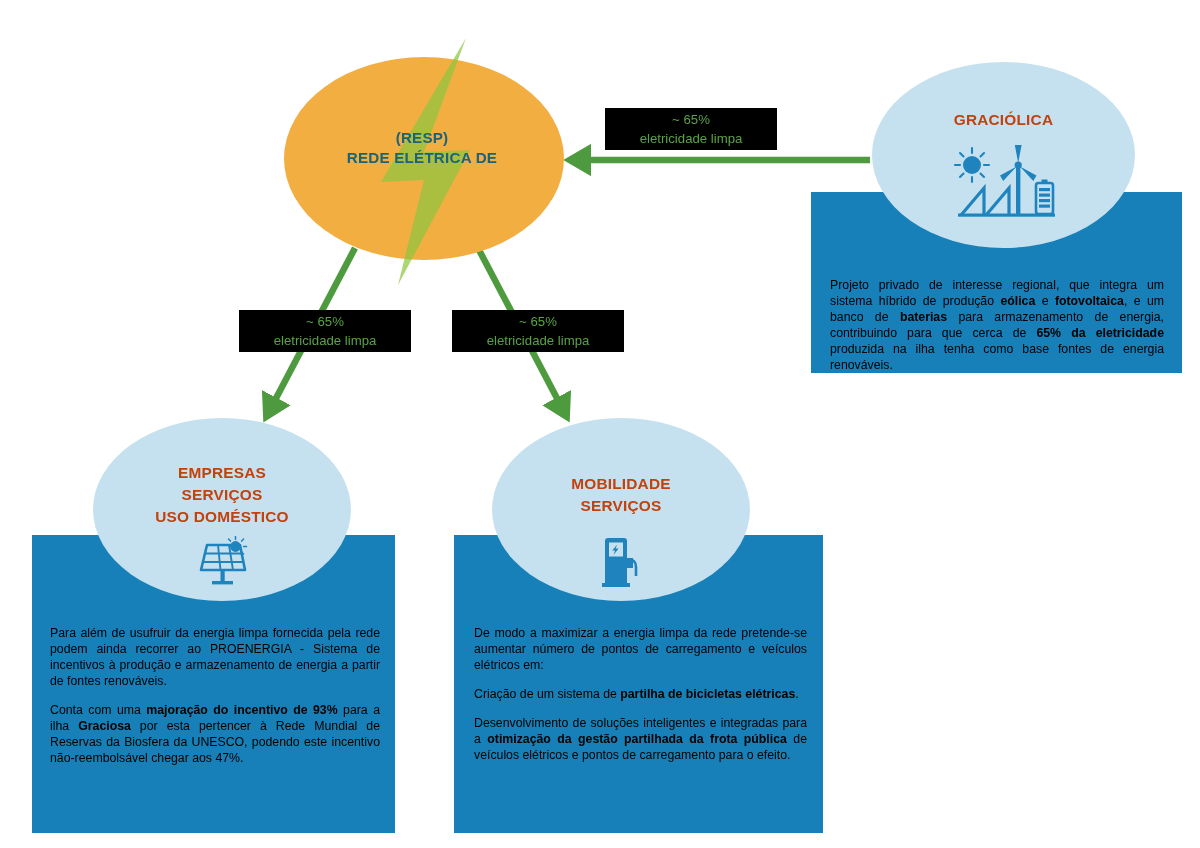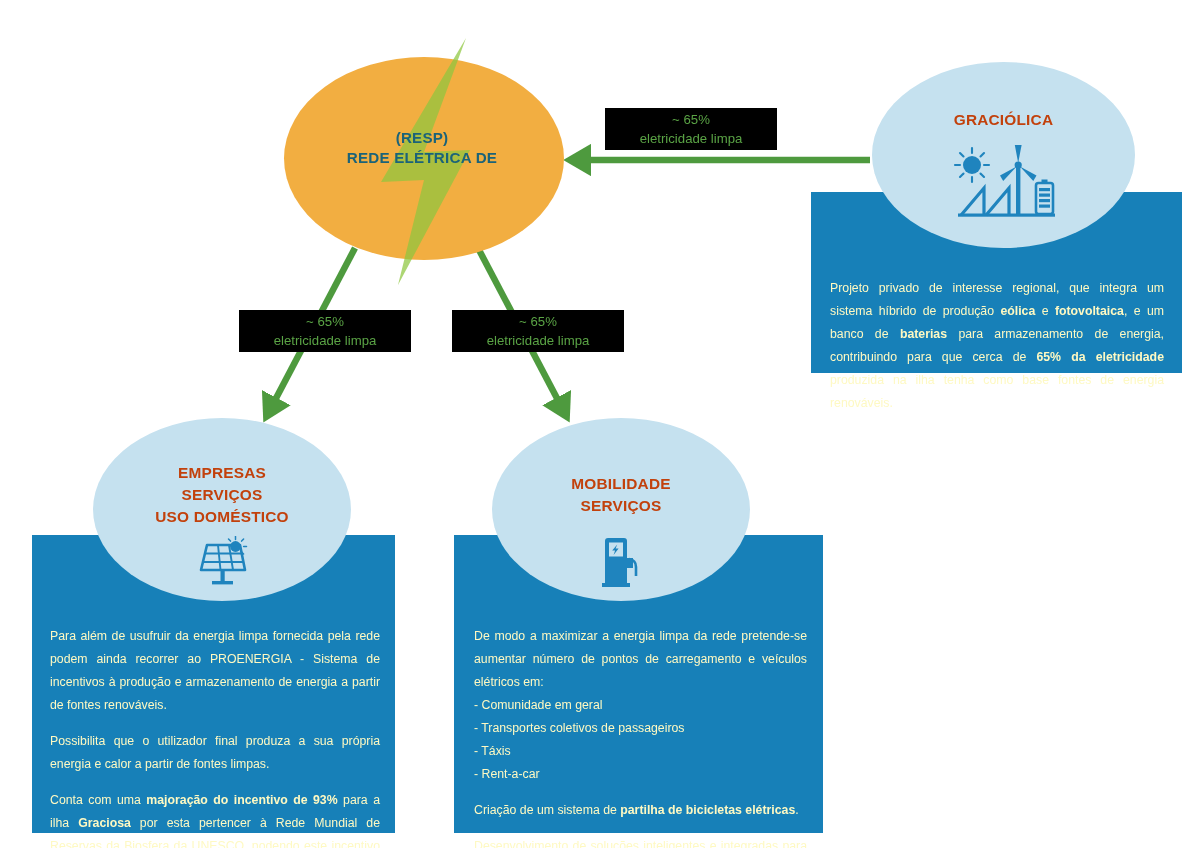--- a/index.html
+++ b/index.html
@@ -31,23 +31,23 @@
   }
 
   
   .info-box {
     background: #1780B8;
     color: #ffffff;
     box-sizing: border-box;
   }
   .info-text {
     font-size: 12.3px;
-    line-height: 23px;
+    line-height: 16px;
     text-align: justify;
-    color: #fef9c3;
+    color: #000000;
   }
   .info-text p { margin: 0 0 13px 0; }
   .info-text p:last-child { margin-bottom: 0; }
   .info-text .nj { text-align: left; }
   .info-text b { font-weight: bold; }
 
   
   .node-title {
     font-weight: bold;
     color: #16627F;
@@ -81,29 +81,27 @@
   }
 </style>
 </head>
 <body>
 
 <div id="canvas">
 
   <div class="abs info-box" style="left:32px; top:535px; width:363px; height:298px;">
     <div class="info-text" style="position:absolute; left:18px; top:90px; width:330px;">
         <p>Para além de usufruir da energia limpa fornecida pela rede podem ainda recorrer ao PROENERGIA - Sistema de incentivos à produção e armazenamento de energia a partir de fontes renováveis.</p>
-        <p>Possibilita que o utilizador final produza a sua própria energia e calor a partir de fontes limpas.</p>
         <p>Conta com uma <b>majoração do incentivo de 93%</b> para a ilha <b>Graciosa</b> por esta pertencer à Rede Mundial de Reservas da Biosfera da UNESCO, podendo este incentivo não-reembolsável chegar aos 47%.</p>
       </div>
   </div>
 
   <div class="abs info-box" style="left:434px; top:535px; width:369px; height:298px;margin-left:20px;">
     <div class="info-text" style="position:absolute; left:20px; top:90px; width:333px;">
         <p>De modo a maximizar a energia limpa da rede pretende-se aumentar número de pontos de carregamento e veículos elétricos em:</p>
-        <p class="nj" style="margin-top:-13px">- Comunidade em geral<br>- Transportes coletivos de passageiros<br>- Táxis<br>- Rent-a-car</p>
         <p class="nj">Criação de um sistema de <b>partilha de bicicletas elétricas</b>.</p>
         <p>Desenvolvimento de soluções inteligentes e integradas para a <b>otimização da gestão partilhada da frota pública</b> de veículos elétricos e pontos de carregamento para o efeito.</p>
       </div>
   </div>
 
   <div class="abs info-box" style="left:811px; top:192px; width:371px; height:181px;">
     <div class="info-text" style="position:absolute; left:19px; top:85px; width:334px;">
         <p>Projeto privado de interesse regional, que integra um sistema híbrido de produção <b>eólica</b> e <b>fotovoltaica</b>, e um banco de <b>baterias</b> para armazenamento de energia, contribuindo para que cerca de <b>65% da eletricidade</b> produzida na ilha tenha como base fontes de energia renováveis.</p>
       </div>
   </div>

